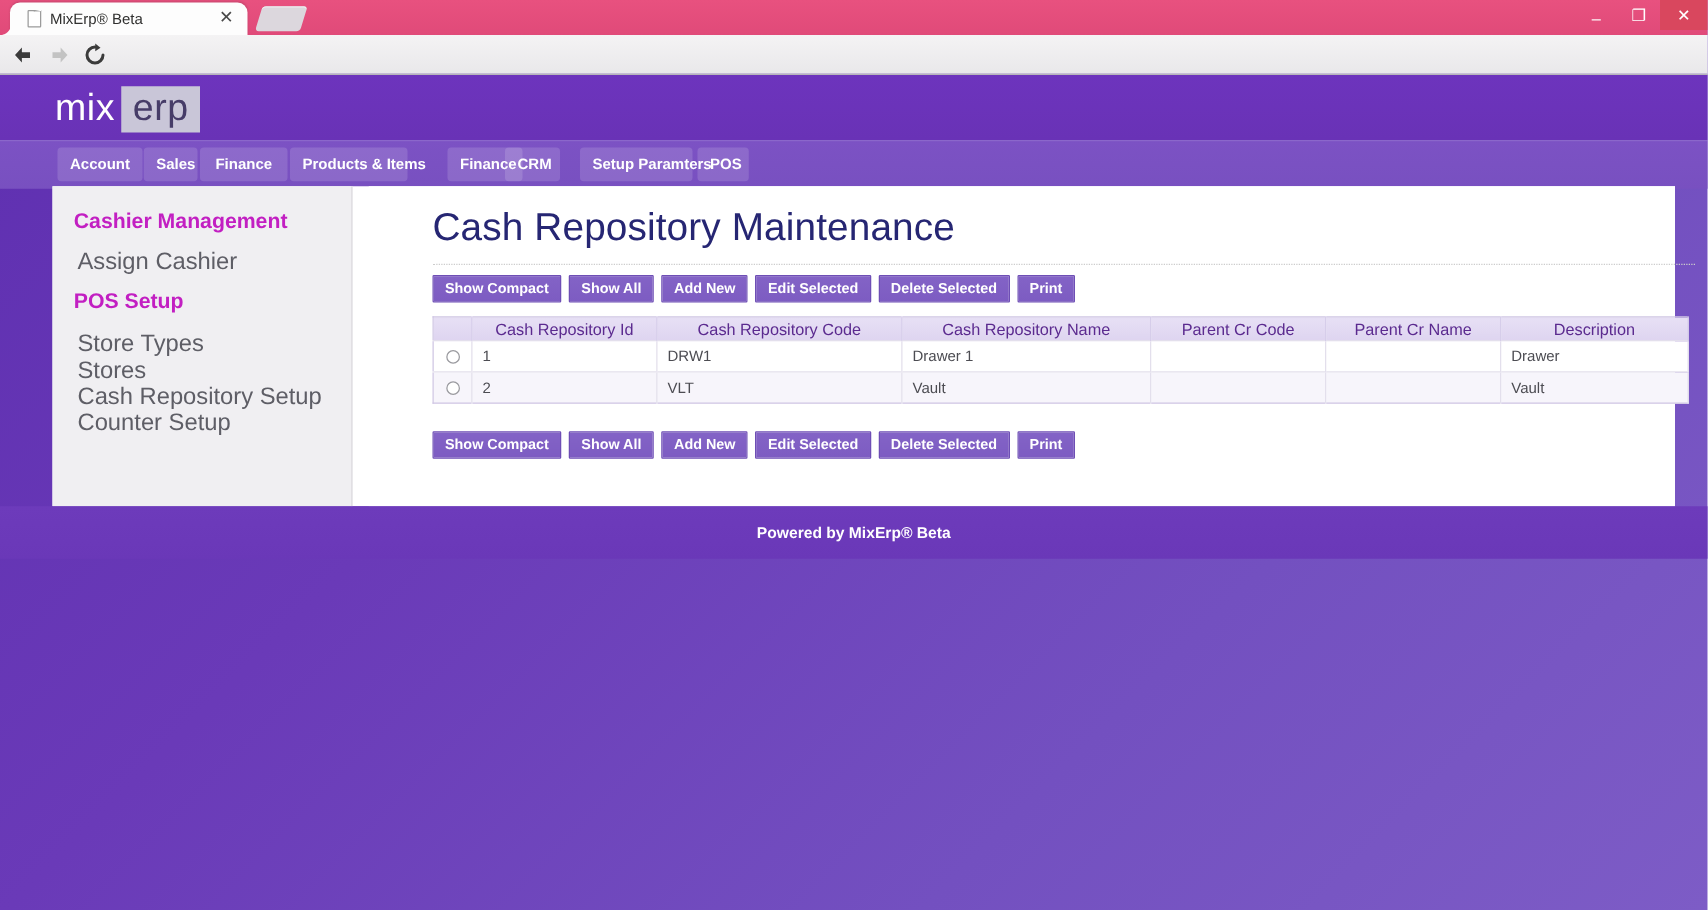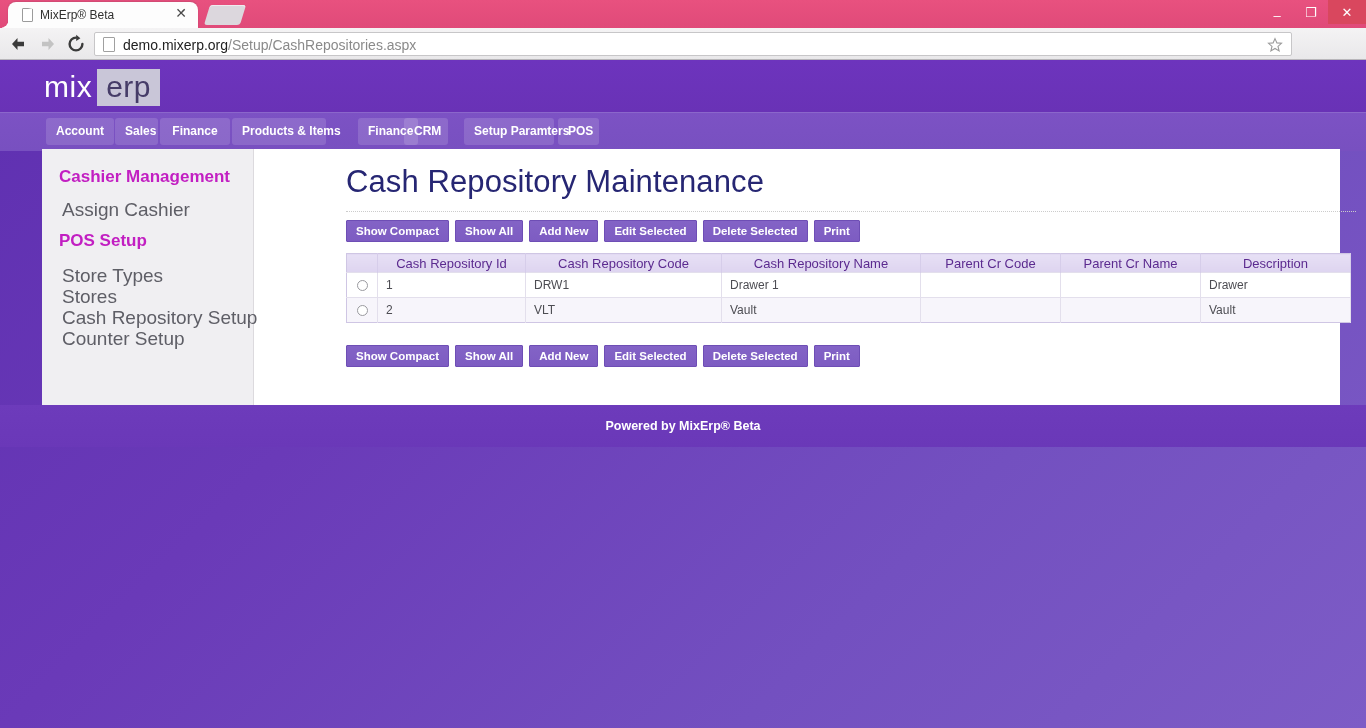--- a/index.html
+++ b/index.html
@@ -134,21 +134,21 @@
     color:#ffffff; font-size:12px; font-weight:bold;
     line-height:27px; text-align:center; padding:0 10px; cursor:pointer;
     white-space:nowrap;
   }
 
   #page-card{
     position:absolute; left:42px; top:149px; width:1298px; height:256px;
     background:#ffffff;
   }
   #sidebar{
-    position:absolute; left:0; top:0; width:212px; height:256px;
+    position:absolute; left:0; top:0; width:240px; height:256px;
     background:#f0eff2;
     border-right:1px solid #dcdade;
   }
   .side-heading{
     position:absolute; left:17px;
     color:#c21fc2; font-size:17px; font-weight:bold; white-space:nowrap;
   }
   .side-link{
     position:absolute; left:20px;
     color:#5e5e66; font-size:19px; white-space:nowrap; cursor:pointer;
@@ -243,29 +243,20 @@
         <path d="M10.5 4 L16 10 L10.5 16 L10.5 12.3 L4 12.3 L4 7.7 L10.5 7.7 Z" fill="#c3c3c3"></path>
       </svg>
     </div>
     <div class="nav-btn" id="nav-reload">
       <svg class="arrow-svg" width="20" height="20" viewBox="0 0 20 20">
         <path d="M10 3.6 A6.4 6.4 0 1 0 16.4 10" stroke="#3b3b3b" stroke-width="2.4" fill="none" stroke-linecap="round"></path>
         <path d="M10.2 0.8 L14.4 4.2 L10.2 7.0 Z" fill="#3b3b3b"></path>
       </svg>
     </div>
 
-    <div id="omnibox">
-      <span id="page-icon"></span>
-      <span id="url-text"><span class="host">demo.mixerp.org</span><span>/Setup/CashRepositories.aspx</span></span>
-      <span id="star-icon">
-        <svg width="16" height="16" viewBox="0 0 16 16">
-          <path d="M8 1.6 L9.9 5.9 L14.5 6.3 L11 9.4 L12.1 13.9 L8 11.5 L3.9 13.9 L5 9.4 L1.5 6.3 L6.1 5.9 Z" fill="none" stroke="#9a9a9a" stroke-width="1.1"></path>
-        </svg>
-      </span>
-    </div>
 
     <div id="ext-icon">
       <svg width="22" height="22" viewBox="0 0 22 22">
         <circle cx="11" cy="11" r="8" fill="#7a93a8"></circle>
         <path d="M11 3 A8 8 0 0 1 19 11 L11 11 Z" fill="#b9c9d4"></path>
         <path d="M3 11 A8 8 0 0 1 11 3 L11 11 Z" fill="#b9c9d4"></path>
         <path d="M3 11 L19 11" stroke="#5d7688" stroke-width="1.2"></path>
         <path d="M11 3 L11 19" stroke="#5d7688" stroke-width="1.2"></path>
       </svg>
     </div>

